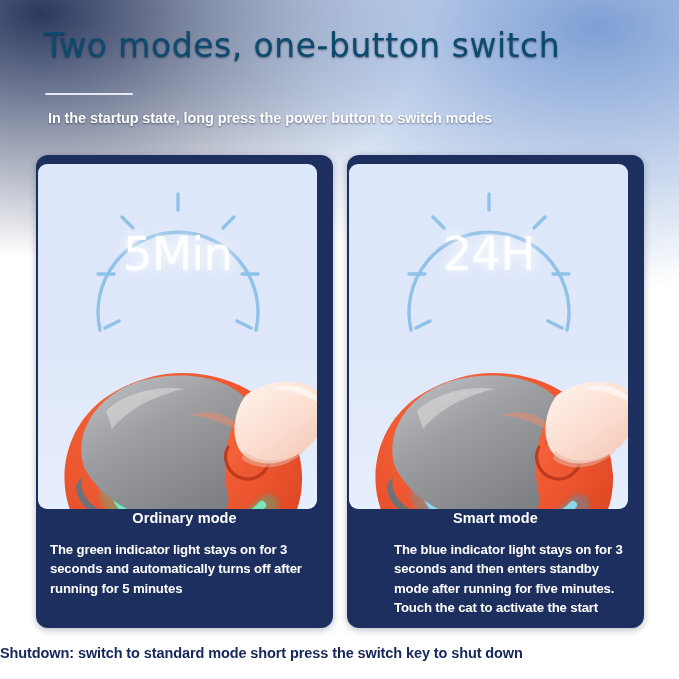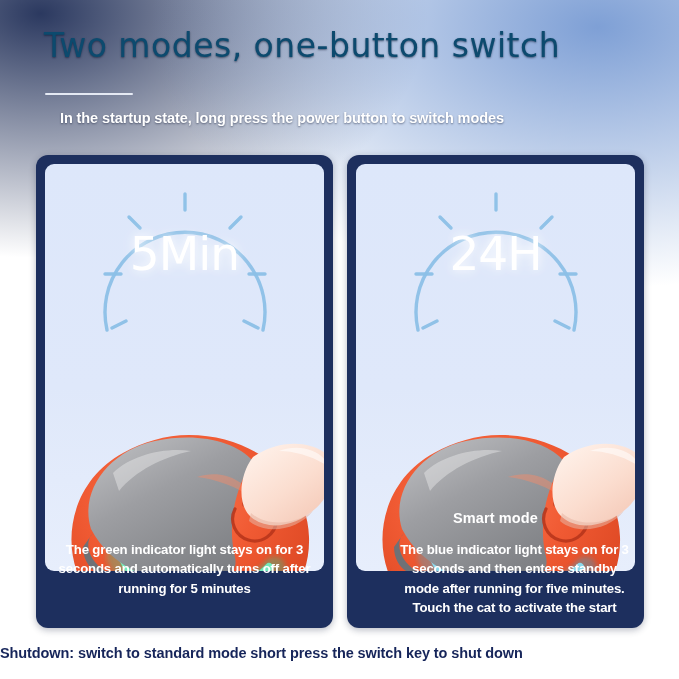--- a/index.html
+++ b/index.html
@@ -38,37 +38,37 @@
     font-size:33px;letter-spacing:.5px;
     color:#0c4a6e;
     text-shadow:0 1px 2px rgba(10,18,44,.55);
     white-space:nowrap;
   }
   .rule{
     position:absolute;left:45px;top:93px;width:88px;height:2px;
     background:#eef2fb;border-radius:2px;opacity:.92;
   }
   .subtitle{
-    position:absolute;left:60px;top:110px;
+    position:absolute;left:48px;top:110px;
     font-size:14.5px;font-weight:bold;color:#ffffff;
     letter-spacing:-.1px;white-space:nowrap;
     text-shadow:0 1px 2px rgba(12,22,50,.5);
   }
 
   
   .card{
     position:absolute;top:155px;width:297px;height:473px;
     background:#1d2f5e;border-radius:12px;
     box-shadow:0 2px 7px rgba(16,26,56,.30);
   }
   #card-left{left:36px;}
   #card-right{left:347px;}
 
   .photo{
-    position:absolute;left:9px;top:9px;width:279px;height:407px;
+    position:absolute;left:2px;top:9px;width:279px;height:345px;
     border-radius:9px;overflow:hidden;
     background:linear-gradient(180deg,#dde7fa 0%,#dfe8fa 55%,#e7eefc 100%);
   }
 
   
   .dial{position:absolute;left:50%;top:16px;width:196px;height:196px;margin-left:-98px;}
   .dial svg{display:block;width:100%;height:100%;}
 
   .bigtime{
     position:absolute;left:0;right:0;top:62px;
@@ -81,21 +81,21 @@
 
   
   .device{position:absolute;left:-6px;bottom:-96px;width:292px;height:250px;}
   .device svg{display:block;width:100%;height:100%;}
 
   .mode-name{
     position:absolute;left:0;right:0;top:355px;text-align:center;
     font-size:14.5px;font-weight:bold;color:#ffffff;letter-spacing:.1px;
   }
   .mode-desc{
-    position:absolute;left:14px;right:14px;top:385px;text-align:center;
+    position:absolute;left:14px;right:14px;top:385px;text-align:left;
     font-size:13.2px;font-weight:bold;color:#ffffff;line-height:1.46;
     letter-spacing:-.15px;
   }
   #card-right .mode-desc{left:27px;right:9px;margin-left:20px;}
 
   
   .footer{
     position:absolute;left:0;right:0;top:645px;text-align:left;
     font-size:14.5px;font-weight:bold;color:#16255a;letter-spacing:-.1px;
   }
@@ -203,20 +203,21 @@
                    C 236 24 268 22 286 36
                    C 300 48 296 74 276 92
                    C 256 110 228 114 212 100
                    C 198 88 200 58 214 40 Z" fill="url(#fingL)"></path>
           <path d="M240 34 C 262 26 284 34 290 50 C 276 40 256 34 240 34 Z" fill="#ffffff" opacity=".55"></path>
           <path d="M212 96 C 228 110 256 108 274 94 C 258 114 226 118 210 104 Z" fill="#e8b5a2" opacity=".55"></path>
         </svg>
       </div>
     </div>
 
+    <div class="mode-name">Ordinary mode</div>
     <div class="mode-desc">The green indicator light stays on for 3 seconds and automatically turns off after running for 5 minutes</div>
   </div>
 
   <div class="card" id="card-right">
     <div class="photo">
 
       <div class="dial">
         <svg viewBox="0 0 196 196">
           <g fill="none" stroke="#8cc0e7" stroke-width="3.4" stroke-linecap="round" opacity=".95">
             <path d="M 20 150 A 80 80 0 1 1 176 150"></path>

